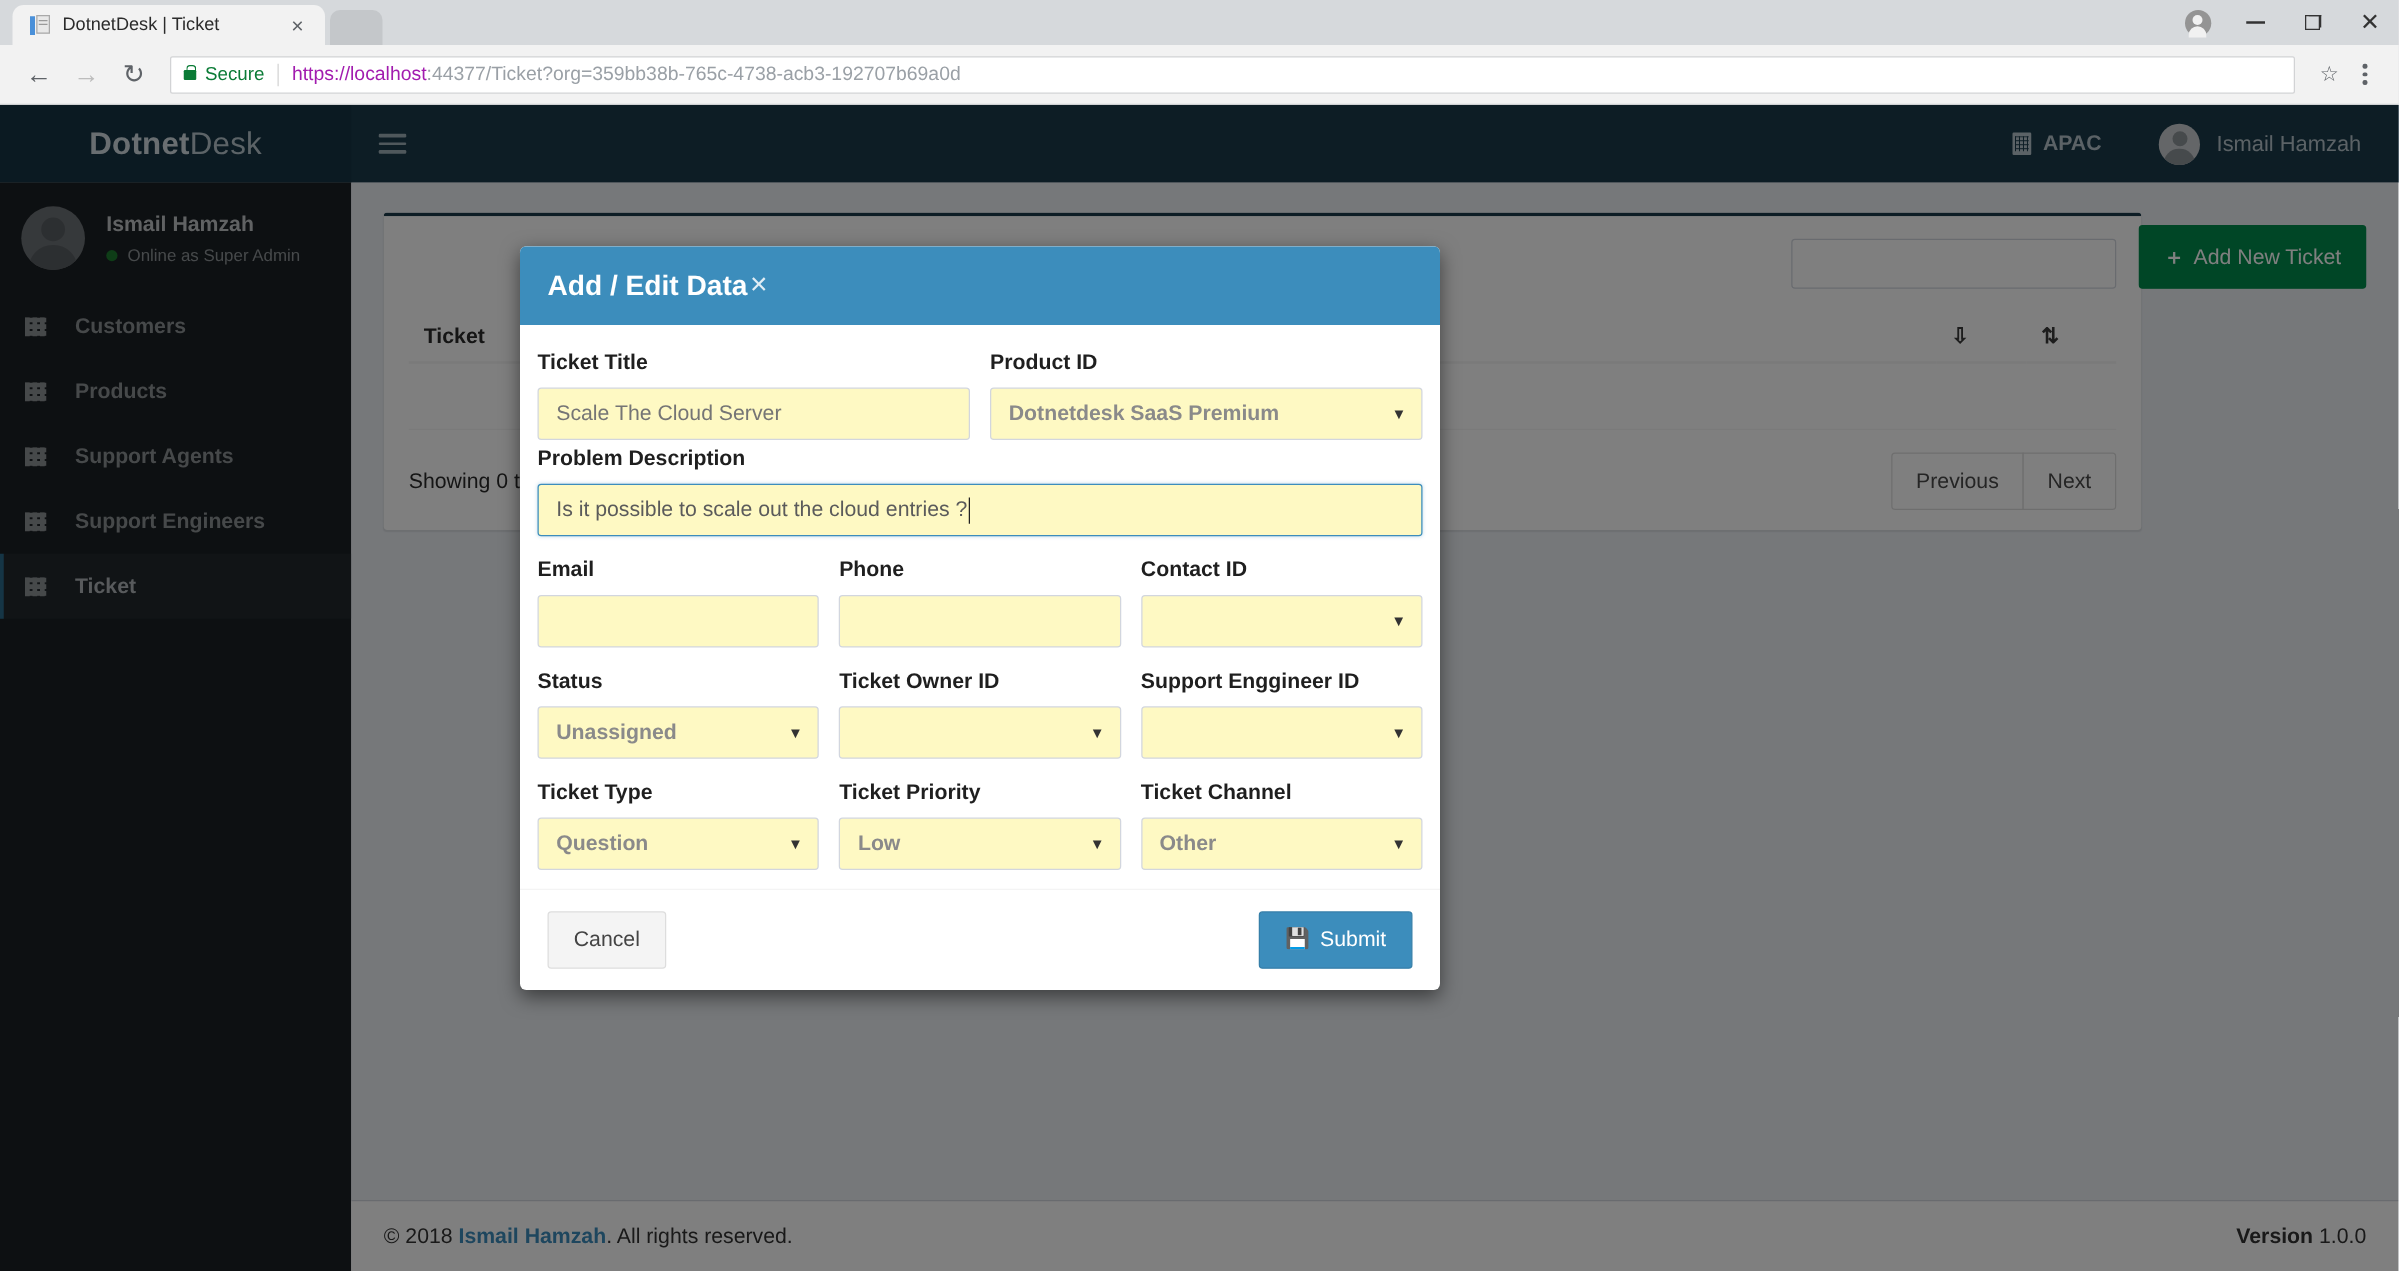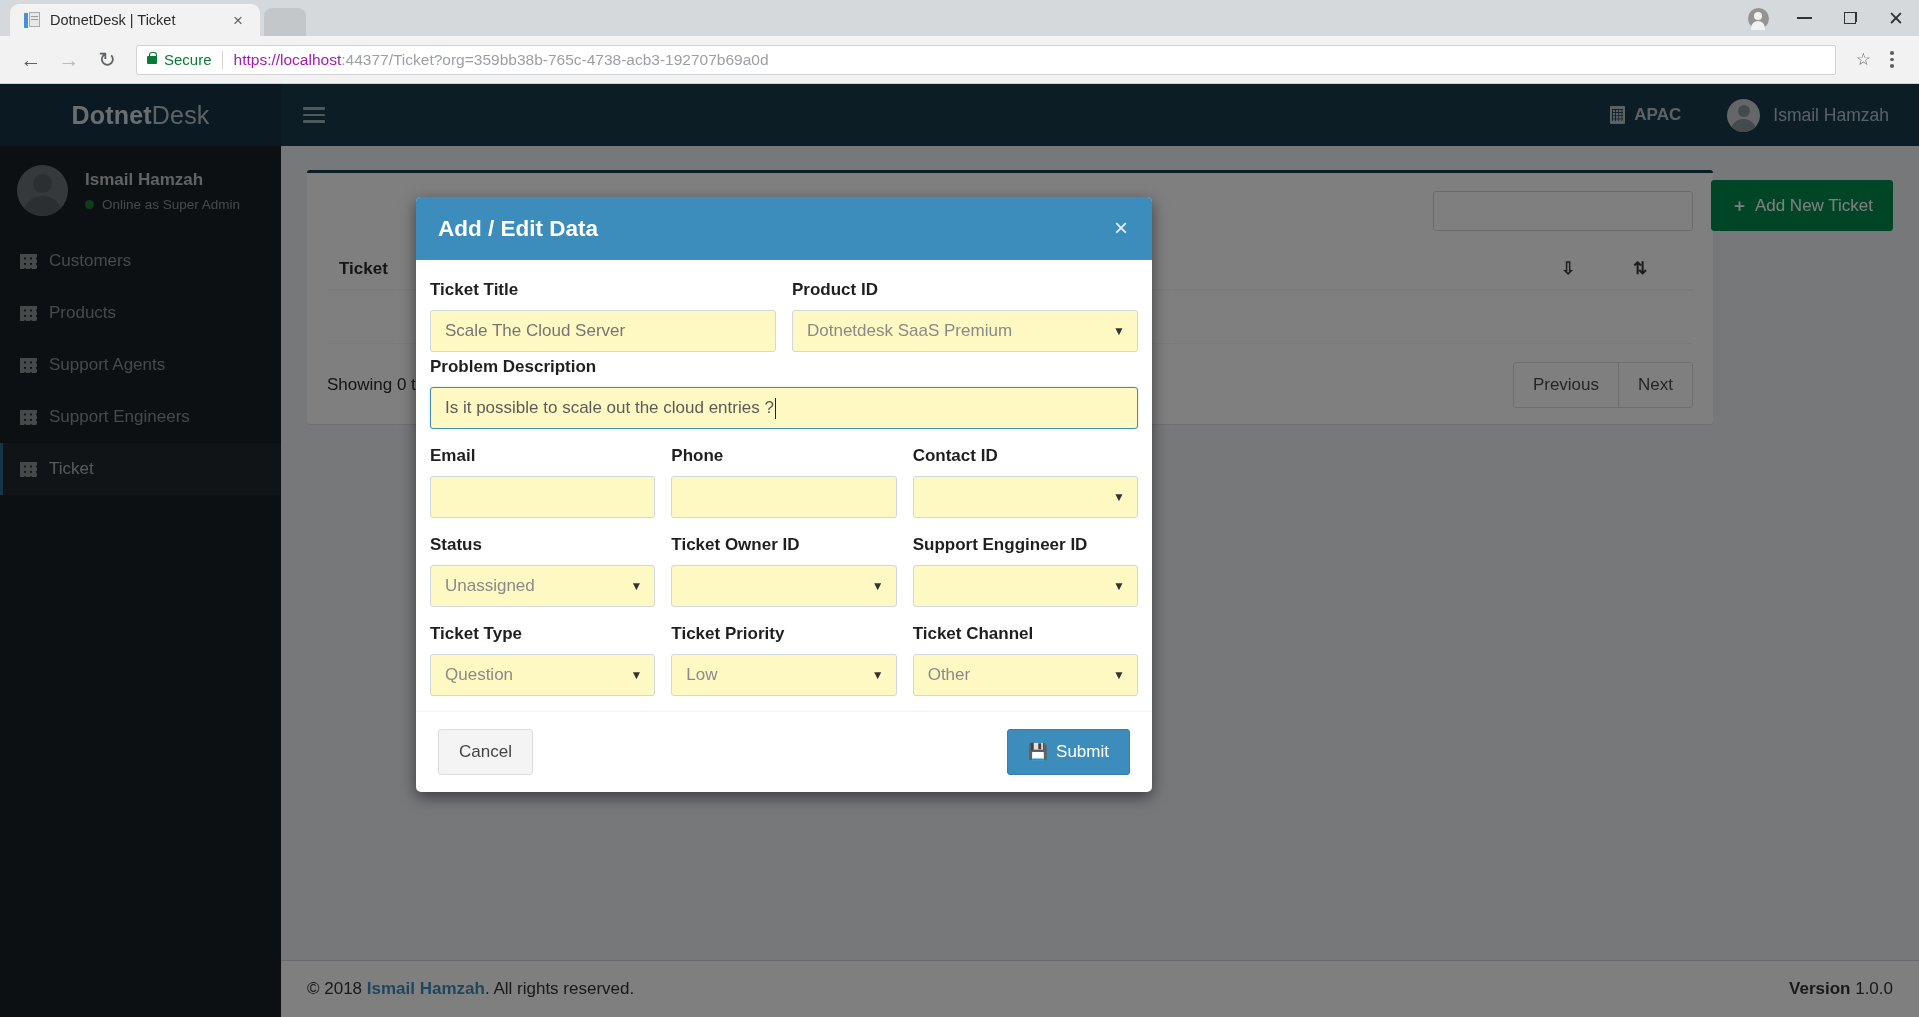--- a/index.html
+++ b/index.html
@@ -194,23 +194,24 @@
   .side-user-status { display: flex; align-items: center; gap: 8px; }
   .status-dot { width: 9px; height: 9px; border-radius: 50%; background: #1d7a2e; display:block; }
   .status-text { color: #8d9396; font-size: 13.5px; }
 
   .nav-header {
     padding: 13px 17px 13px 17px; color: #4f5559;
     font-size: 13.5px; letter-spacing: .3px; background: #1b2024;
   }
   .nav-list { list-style: none; }
   .nav-item {
-    display: flex; align-items: center; gap: 12px;
+    display: flex; align-items: center; gap: 23px;
     padding: 16px 17px; color: #8d9295; font-size: 17px;
     border-left: 3px solid transparent;
+    font-weight: bold;
   }
   .nav-item.active {
     background: #22282d; border-left-color: #2b6a8b; color: #b0b5b8;
   }
   .grid-icon {
     width: 17px; height: 15px; flex: 0 0 17px;
     background-image:
       linear-gradient(to right, currentColor 3.6px, transparent 3.6px),
       linear-gradient(to bottom, currentColor 3.6px, transparent 3.6px);
     background-size: 6px 5.4px;
@@ -284,21 +285,21 @@
   
   .modal-dialog {
     position: absolute; z-index: 60;
     left: 416px; top: 113px; width: 736px;
     background: #fff; border-radius: 5px;
     box-shadow: 0 5px 15px rgba(0,0,0,.5);
     overflow: hidden;
   }
   .modal-header {
     background: #3c8dbc; padding: 19px 22px 18px 22px;
-    display: flex; align-items: flex-start; justify-content: space-between;
+    display: flex; align-items: flex-start; 
   }
   .modal-title { color: #fff; font-size: 22.5px; font-weight: 700; }
   .modal-x {
     color: #fff; opacity: .85; font-size: 24px; line-height: 1;
     font-weight: 400; padding: 0 2px;
   }
   .modal-body { padding: 20px 14px 10px 14px; }
   .form-row { display: flex; margin: 0 -8px; }
   .form-col { padding: 0 8px 5px 8px; }
   .col-half { width: 50%; }
@@ -317,21 +318,21 @@
   }
   .field-ctl.textarea {
     height: 42px; border: 1px solid #3c8dbc;
     box-shadow: 0 0 3px rgba(60,141,188,.25);
     color: #5b5b5b; position: relative;
   }
   .caret {
     display: inline-block; width: 1px; height: 21px;
     background: #222; margin-left: 1px;
   }
-  .select-ctl { position: relative; }
+  .select-ctl { position: relative; font-weight: bold; }
   .select-ctl .arrow {
     position: absolute; right: 13px; top: 50%;
     transform: translateY(-50%); font-size: 12px; color: #333;
     pointer-events: none;
   }
   .spacer-row { height: 12px; }
   .modal-footer {
     border-top: 1px solid #f4f4f4; padding: 17px 22px;
     display: flex; align-items: center; justify-content: space-between;
   }

